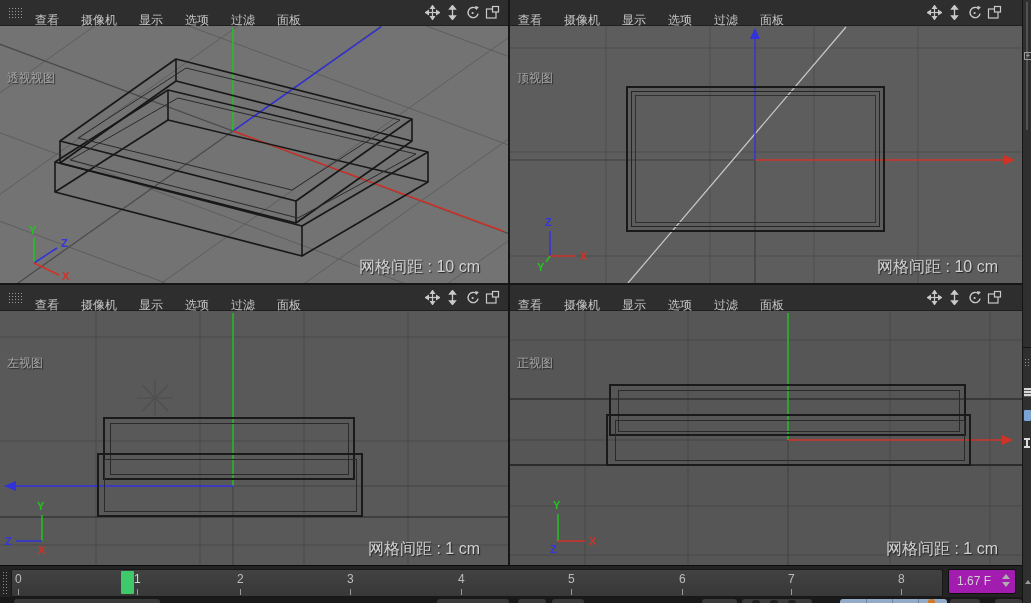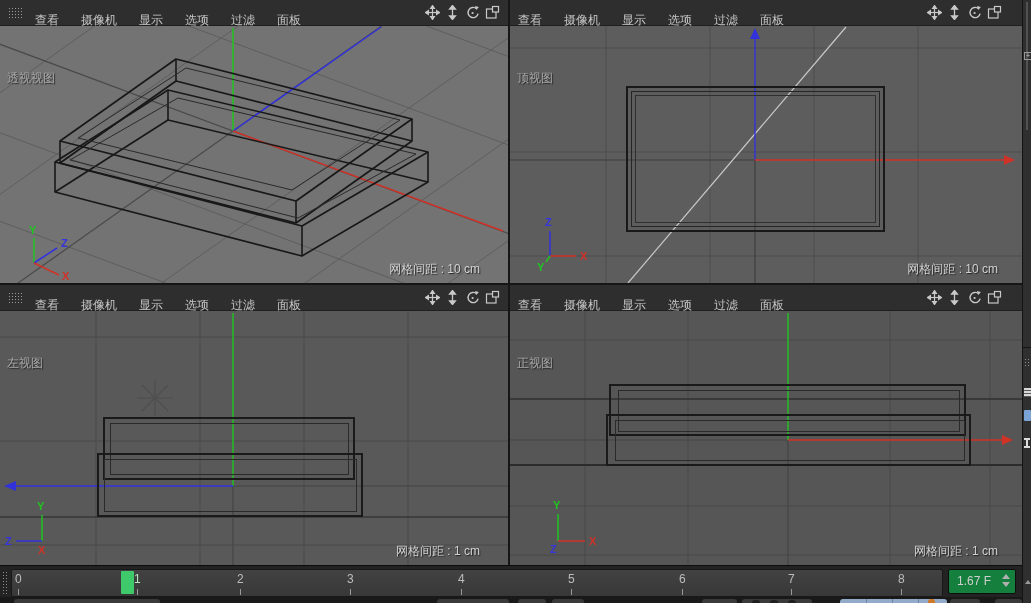--- a/index.html
+++ b/index.html
@@ -11,34 +11,34 @@
            font-size:12px;color:#c6c6c6;padding:0 8px;box-sizing:border-box;}
   .grip{width:16px;height:11px;margin-right:11px;flex:0 0 auto;
         background-image:radial-gradient(#9a9a9a 0.8px, transparent 0.9px);
         background-size:3px 3px;}
   .menu-item{margin-right:22px;white-space:nowrap;cursor:default;margin-top:16px;}
   .mb-icons{margin-left:auto;display:flex;align-items:center;gap:5px;}
   .mb-icons svg{display:block;}
   .canvas{position:absolute;left:0;top:26px;display:block;}
   .vp-label{position:absolute;left:7px;top:31px;font-size:12px;color:#a6a6a6;
             text-shadow:1px 1px 1px rgba(35,35,35,.95);margin-top:39px;}
-  .grid-label{position:absolute;bottom:5px;font-size:12px;color:#d2d2d2;
+  .grid-label{position:absolute;bottom:5px;font-size:16px;color:#d2d2d2;
               text-shadow:1px 1px 1px rgba(25,25,25,.85);margin-left:40px;}
   
   .timeline{position:absolute;left:0;top:565px;width:1022px;height:32px;background:#232323;
             border-top:1px solid #0c0c0c;}
   .tl-grip{position:absolute;left:2px;top:5px;width:7px;height:23px;
            background-image:radial-gradient(#8a8a8a 0.8px, transparent 0.9px);background-size:3px 3px;}
   .ruler{position:absolute;left:11px;top:3px;width:930px;height:26px;
          background:linear-gradient(#424242,#383838);border:1px solid #181818;border-radius:2px;}
   .tl-num{position:absolute;top:2px;font-size:12px;color:#bdbdbd;}
   .tl-num.current{color:#b9e8c0;}
   .tl-tick{position:absolute;top:19px;width:1px;height:6px;background:#9a9a9a;}
   .playhead{position:absolute;left:109px;top:1px;width:13px;height:23px;background:#3ec96b;border-radius:1px;}
-  .framebox{position:absolute;left:948px;top:3px;width:68px;height:25px;background:#15803d;
+  .framebox{position:absolute;left:948px;top:3px;width:68px;height:25px;background:#a21caf;
             border:1px solid #0e0e0e;border-radius:2px;box-sizing:border-box;
             color:#cfcfcf;font-size:12px;line-height:23px;padding-left:8px;}
   .spinner{position:absolute;right:3px;top:4px;width:10px;height:15px;}
   .spinner .up{width:0;height:0;border-left:4px solid transparent;border-right:4px solid transparent;
                border-bottom:5px solid #b0b0b0;margin-bottom:3px;}
   .spinner .dn{width:0;height:0;border-left:4px solid transparent;border-right:4px solid transparent;
                border-top:5px solid #b0b0b0;}
   
   .bottom-strip{position:absolute;left:0;top:597px;width:1022px;height:6px;background:#191919;}
   .bs-btn{position:absolute;top:2px;height:4px;background:#3a3a3a;border-radius:3px 3px 0 0;}

